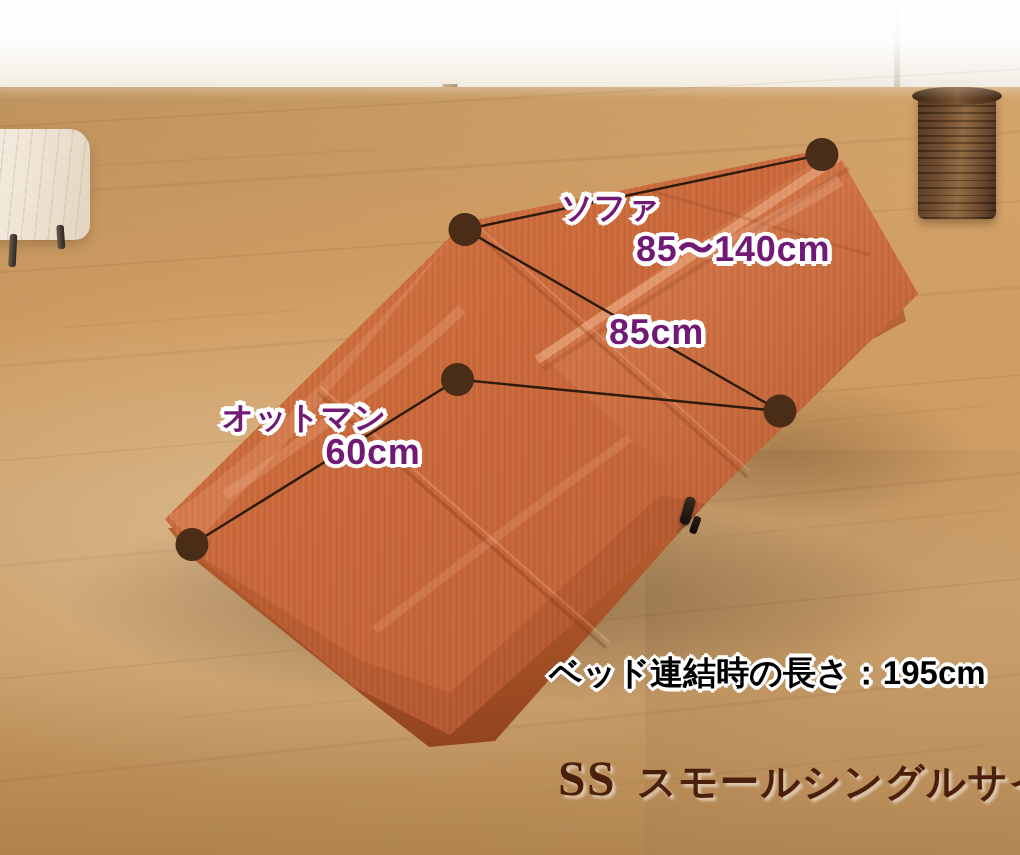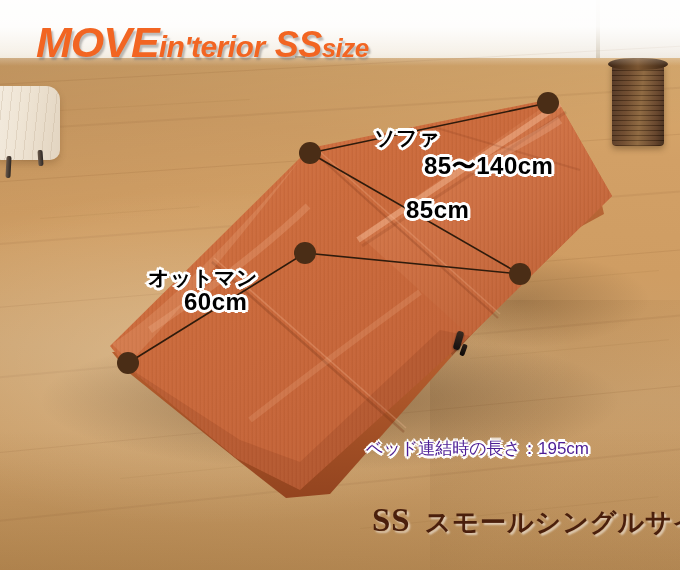--- a/index.html
+++ b/index.html
@@ -106,41 +106,41 @@
   
   #sofa{position:absolute;left:0;top:0;width:680px;height:570px;}
 
   
   #measure{position:absolute;left:0;top:0;width:680px;height:570px;}
   .m-dot{fill:#4a2d16;}
   .m-line{stroke:#2e1b0c;stroke-width:1.6;fill:none;}
 
   .m-label{
     position:absolute;
-    color:#000000;
+    color:#701a75;
     font-weight:bold;
     letter-spacing:0.5px;
     white-space:nowrap;
     -webkit-text-stroke:4px #ffffff;
     paint-order:stroke fill;
     text-shadow:
       2px 0 0 #fff, -2px 0 0 #fff, 0 2px 0 #fff, 0 -2px 0 #fff,
       1.5px 1.5px 0 #fff, -1.5px 1.5px 0 #fff, 1.5px -1.5px 0 #fff, -1.5px -1.5px 0 #fff,
       3px 0 0 #fff, -3px 0 0 #fff, 0 3px 0 #fff, 0 -3px 0 #fff,
       2.2px 2.2px 0 #fff, -2.2px 2.2px 0 #fff, 2.2px -2.2px 0 #fff, -2.2px -2.2px 0 #fff;
   }
   .m-label span{position:relative;}
   .m-jp{font-size:21px;}
   .m-num{font-size:24px;}
 
   #label-sofa{left:374px;top:124px;}
   #label-range{left:424px;top:150px;}
-  #label-width{left:406px;top:196px;}
+  #label-width{left:406px;top:208px;}
   #label-ottoman{left:148px;top:264px;}
-  #label-depth{left:184px;top:288px;}
+  #label-depth{left:217px;top:288px;}
 
   
   .title-band{
     position:absolute;left:0;top:0;width:680px;height:66px;
     background:linear-gradient(180deg, rgba(255,255,255,0.97) 0%, rgba(255,255,255,0.92) 40%, rgba(255,255,255,0.45) 78%, rgba(255,255,255,0) 100%);
   }
   .title{
     position:absolute;left:36px;top:18px;
     font-family:"Liberation Sans","DejaVu Sans",sans-serif;
     font-weight:bold;font-style:italic;
@@ -149,21 +149,21 @@
     white-space:nowrap;
   }
   .t-move{font-size:43px;letter-spacing:-1px;}
   .t-interior{font-size:30px;letter-spacing:-0.5px;}
   .t-ss{font-size:36px;letter-spacing:-0.5px;margin-left:10px;}
   .t-size{font-size:26px;letter-spacing:-0.5px;}
 
   
   .spec-block{
     position:absolute;left:366px;top:438px;
-    font-size:17px;line-height:22px;font-weight:normal;color:#4c1d95;
+    font-size:22px;line-height:22px;font-weight:bold;color:#000000;
     text-shadow:
       2px 0 0 #fff, -2px 0 0 #fff, 0 2px 0 #fff, 0 -2px 0 #fff,
       1.5px 1.5px 0 #fff, -1.5px 1.5px 0 #fff, 1.5px -1.5px 0 #fff, -1.5px -1.5px 0 #fff,
       2.6px 0 0 #fff, -2.6px 0 0 #fff, 0 2.6px 0 #fff, 0 -2.6px 0 #fff;
     white-space:nowrap;
   }
   .spec-line{display:block;}
 
   .size-block{
     position:absolute;left:372px;top:502px;
@@ -340,23 +340,20 @@
     <span>85cm</span>
   </div>
   <div class="m-label m-jp" id="label-ottoman">
     <span>オットマン</span>
   </div>
   <div class="m-label m-num" id="label-depth">
     <span>60cm</span>
   </div>
 
   <div class="title-band"></div>
-  <div class="title">
-    <span class="t-move">MOVE</span><span class="t-interior">in'terior</span><span class="t-ss">SS</span><span class="t-size">size</span>
-  </div>
 
   <div class="spec-block">
     <span class="spec-line">ベッド連結時の長さ：195cm</span>
   </div>
 
   <div class="size-block">
     <span class="size-code">SS</span><span class="size-name">スモールシングルサイズ</span>
   </div>
 
 </div>

